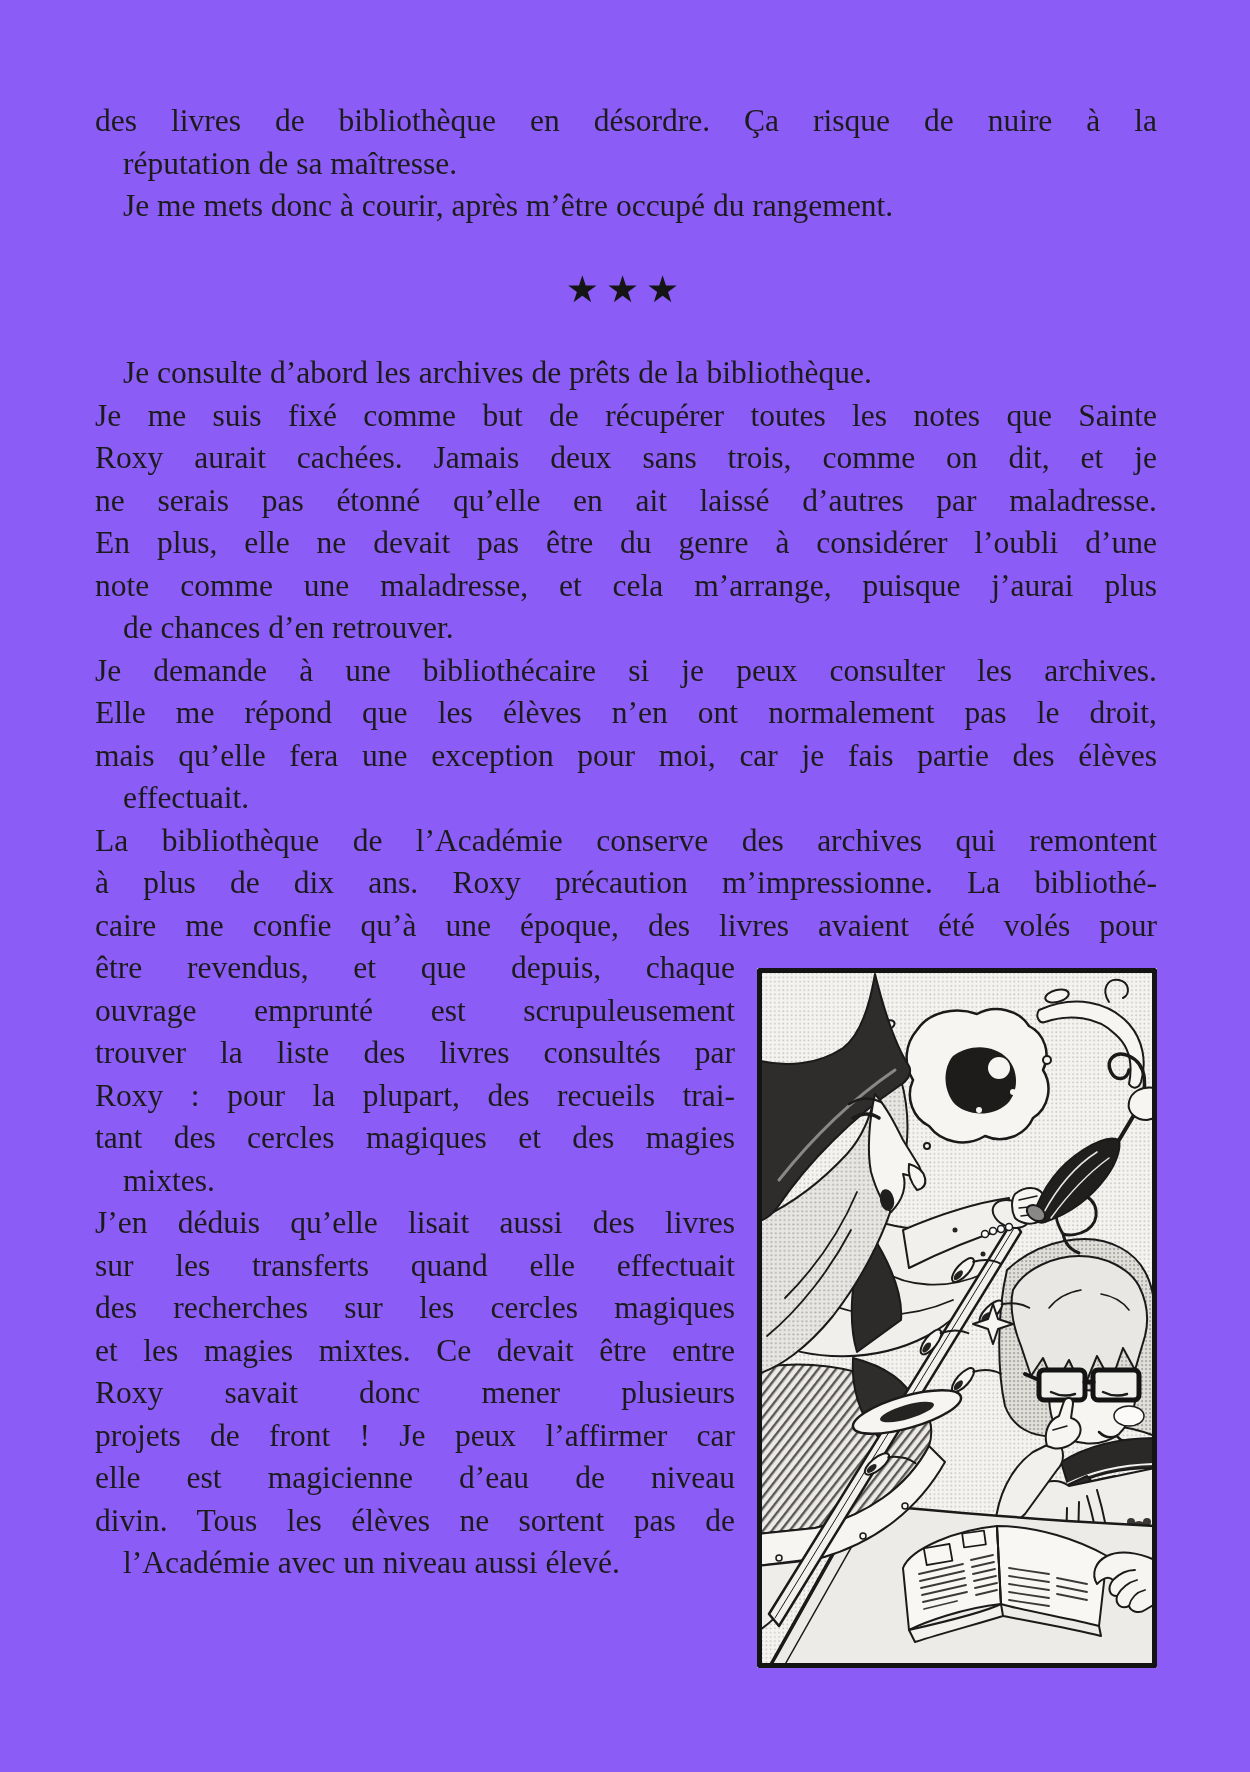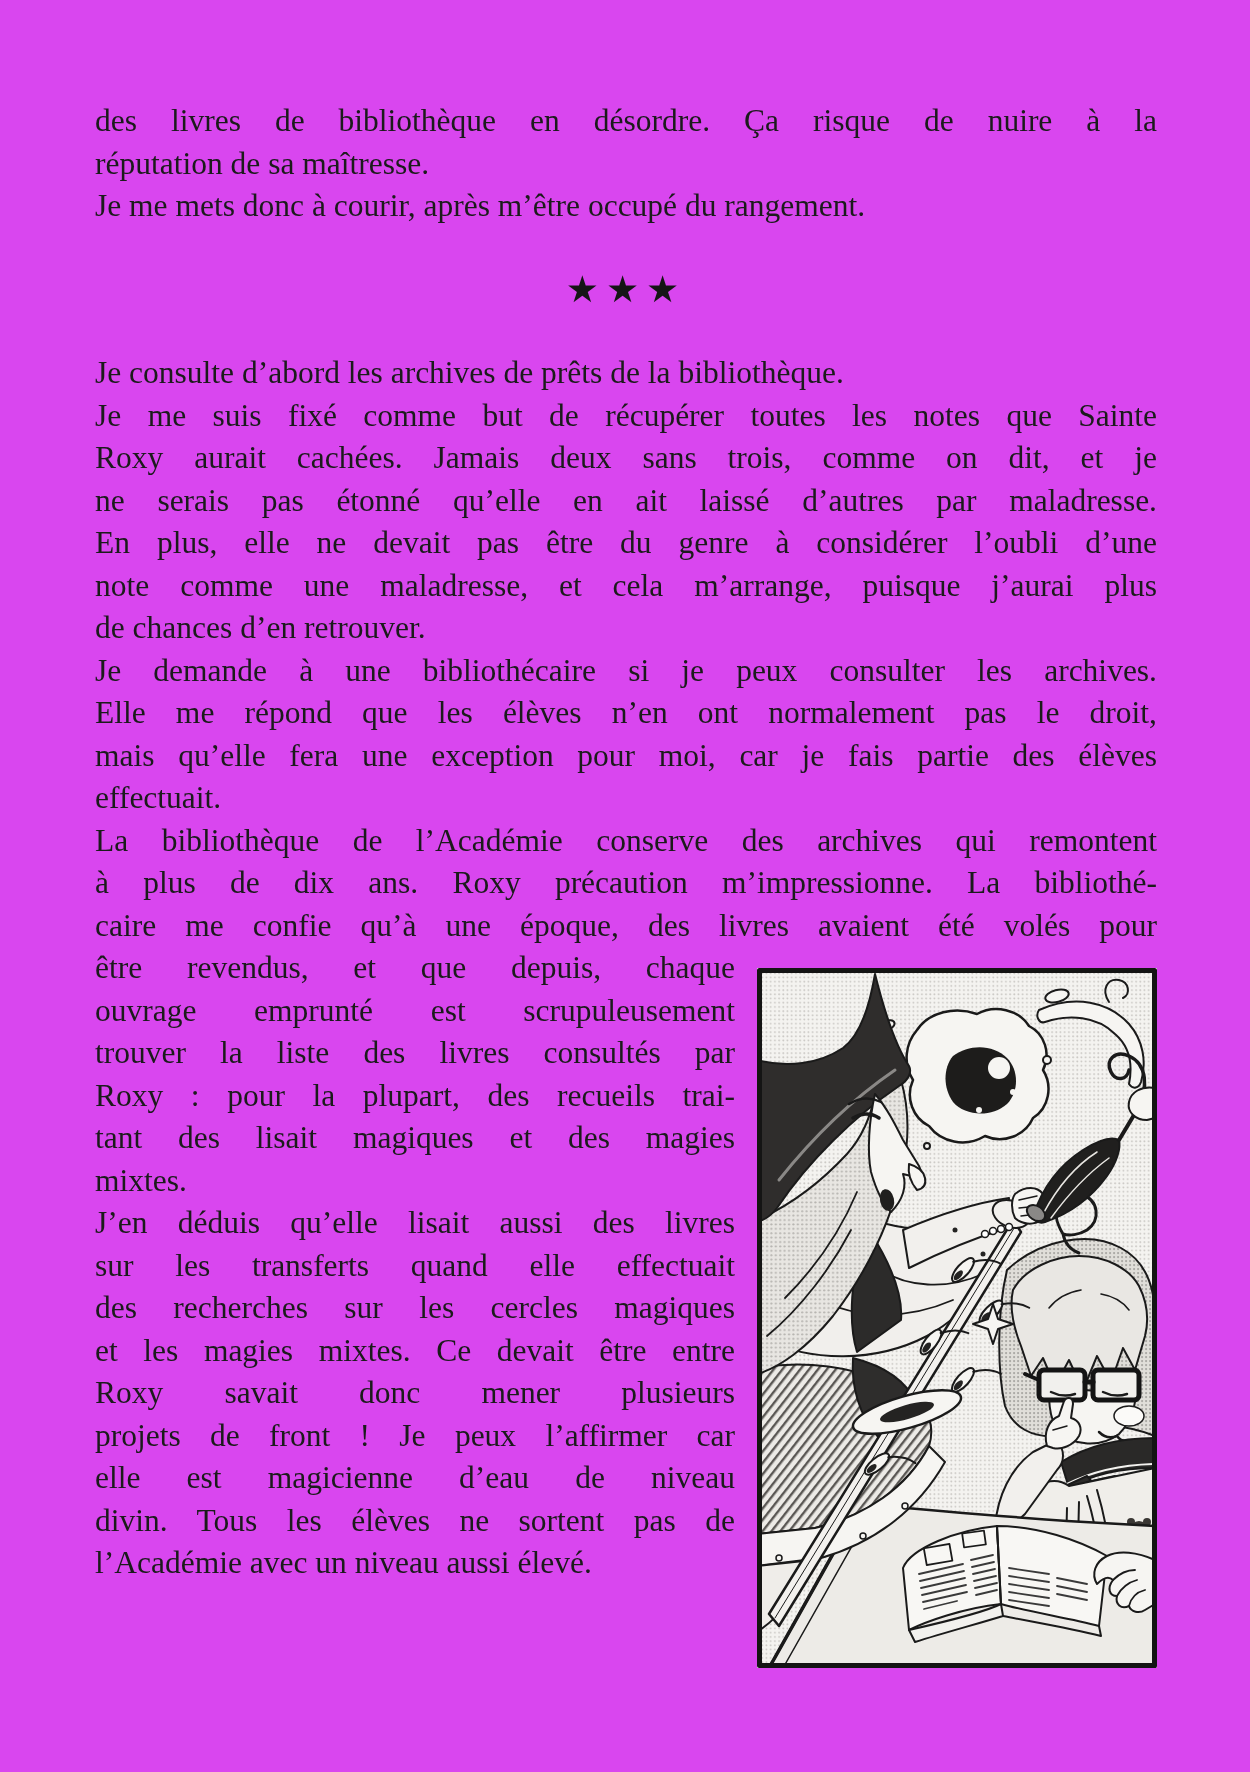--- a/index.html
+++ b/index.html
@@ -1,40 +1,40 @@
 <!DOCTYPE html>
 <html><head>
 <meta charset="utf-8">
 <style>
   html,body{margin:0;padding:0;background:#ffffff;}
   .page{
     position:relative;
     width:1250px;height:1772px;
-    background:#d946ef;
+    background:#8b5cf6;
     overflow:hidden;
     font-family:"Liberation Serif", serif;
     color:#1b1b1b;
   }
   .block{position:absolute;left:95px;}
   #blk-top{top:100px;width:1062px;}
   #sep{
     position:absolute;left:95px;top:227px;width:1062px;height:125px;
     text-align:center;line-height:125px;
     font-size:37px;letter-spacing:7px;
     font-family:"DejaVu Sans", sans-serif;color:#151515;
   }
   #blk-full{top:352px;width:1062px;}
   #blk-narrow{top:947px;width:640px;}
   .line{
     height:42.5px;line-height:42.5px;
     font-size:31.5px;
     text-align:justify;text-align-last:justify;
     overflow:hidden;
   }
-  .line.pend{text-align-last:left;}
+  .line.pend{text-align-last:left;margin-left:28px;}
   .illus{position:absolute;left:757px;top:968px;width:400px;height:700px;}
   .illus svg{display:block;}
 </style>
 </head>
 <body>
 
 <div class="page">
 
   <div id="blk-top" class="block">
 
@@ -62,21 +62,21 @@
       <div class="line">à plus de dix ans. Roxy précaution m’impressionne. La bibliothé-</div>
       <div class="line">caire me confie qu’à une époque, des livres avaient été volés pour</div>
     </div>
 
   <div id="blk-narrow" class="block">
 
   <div class="line">être revendus, et que depuis, chaque</div>
       <div class="line">ouvrage emprunté est scrupuleusement</div>
       <div class="line">trouver la liste des livres consultés par</div>
       <div class="line">Roxy : pour la plupart, des recueils trai-</div>
-      <div class="line">tant des lisait magiques et des magies</div>
+      <div class="line">tant des cercles magiques et des magies</div>
       <div class="line pend">mixtes.</div>
       <div class="line">J’en déduis qu’elle lisait aussi des livres</div>
       <div class="line">sur les transferts quand elle effectuait</div>
       <div class="line">des recherches sur les cercles magiques</div>
       <div class="line">et les magies mixtes. Ce devait être entre</div>
       <div class="line">Roxy savait donc mener plusieurs</div>
       <div class="line">projets de front ! Je peux l’affirmer car</div>
       <div class="line">elle est magicienne d’eau de niveau</div>
       <div class="line">divin. Tous les élèves ne sortent pas de</div>
       <div class="line pend">l’Académie avec un niveau aussi élevé.</div>

